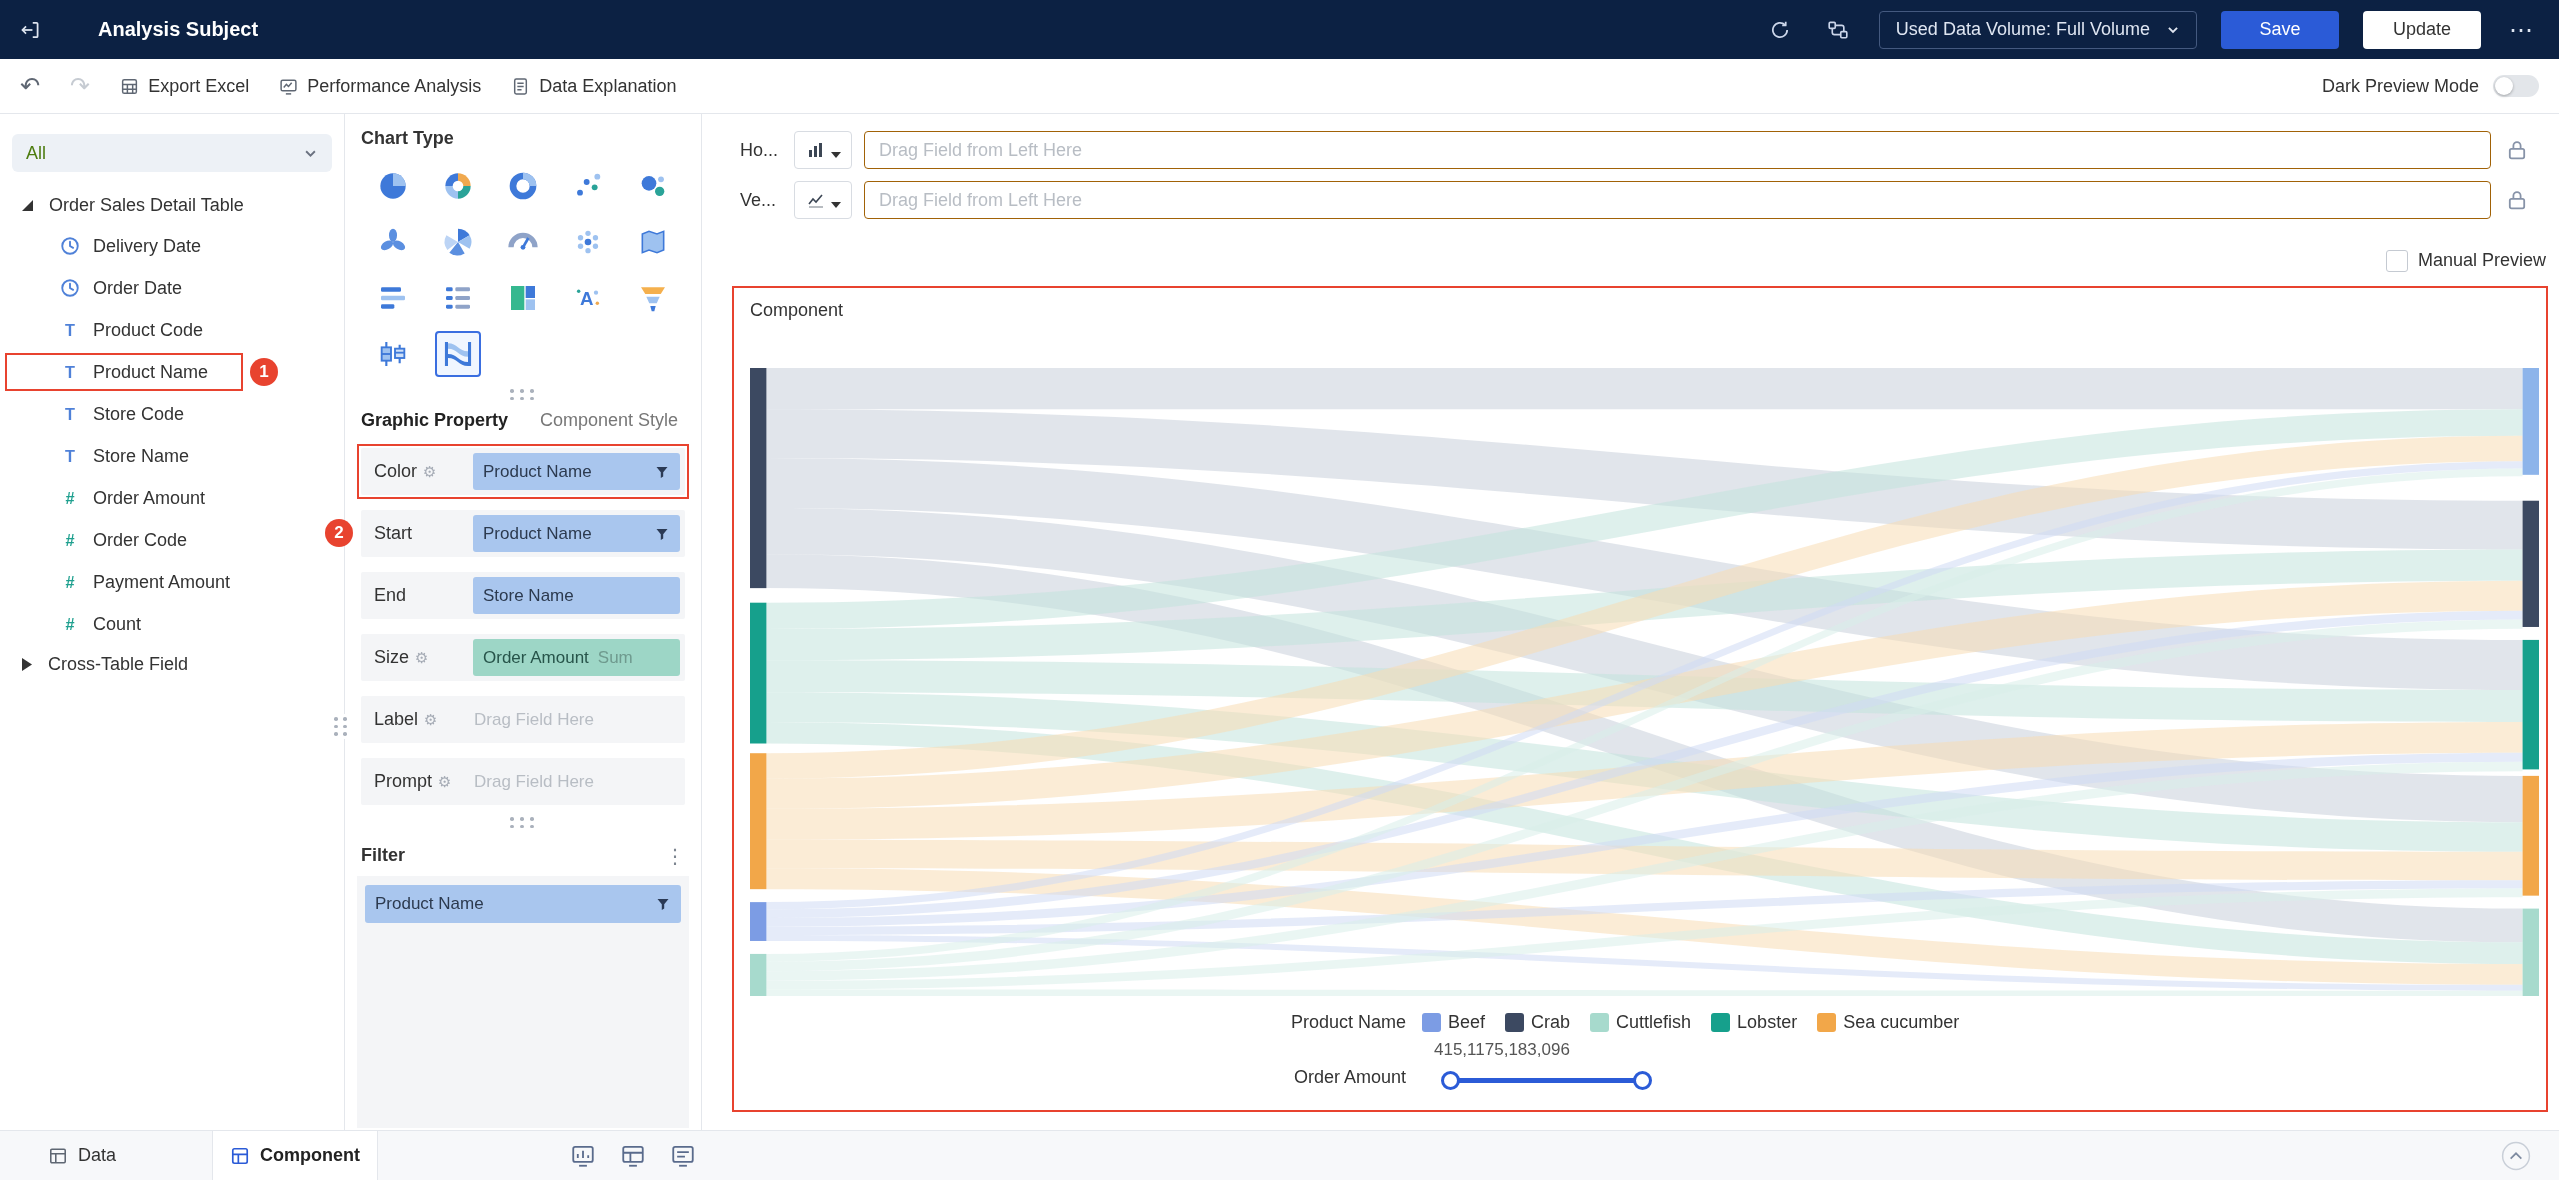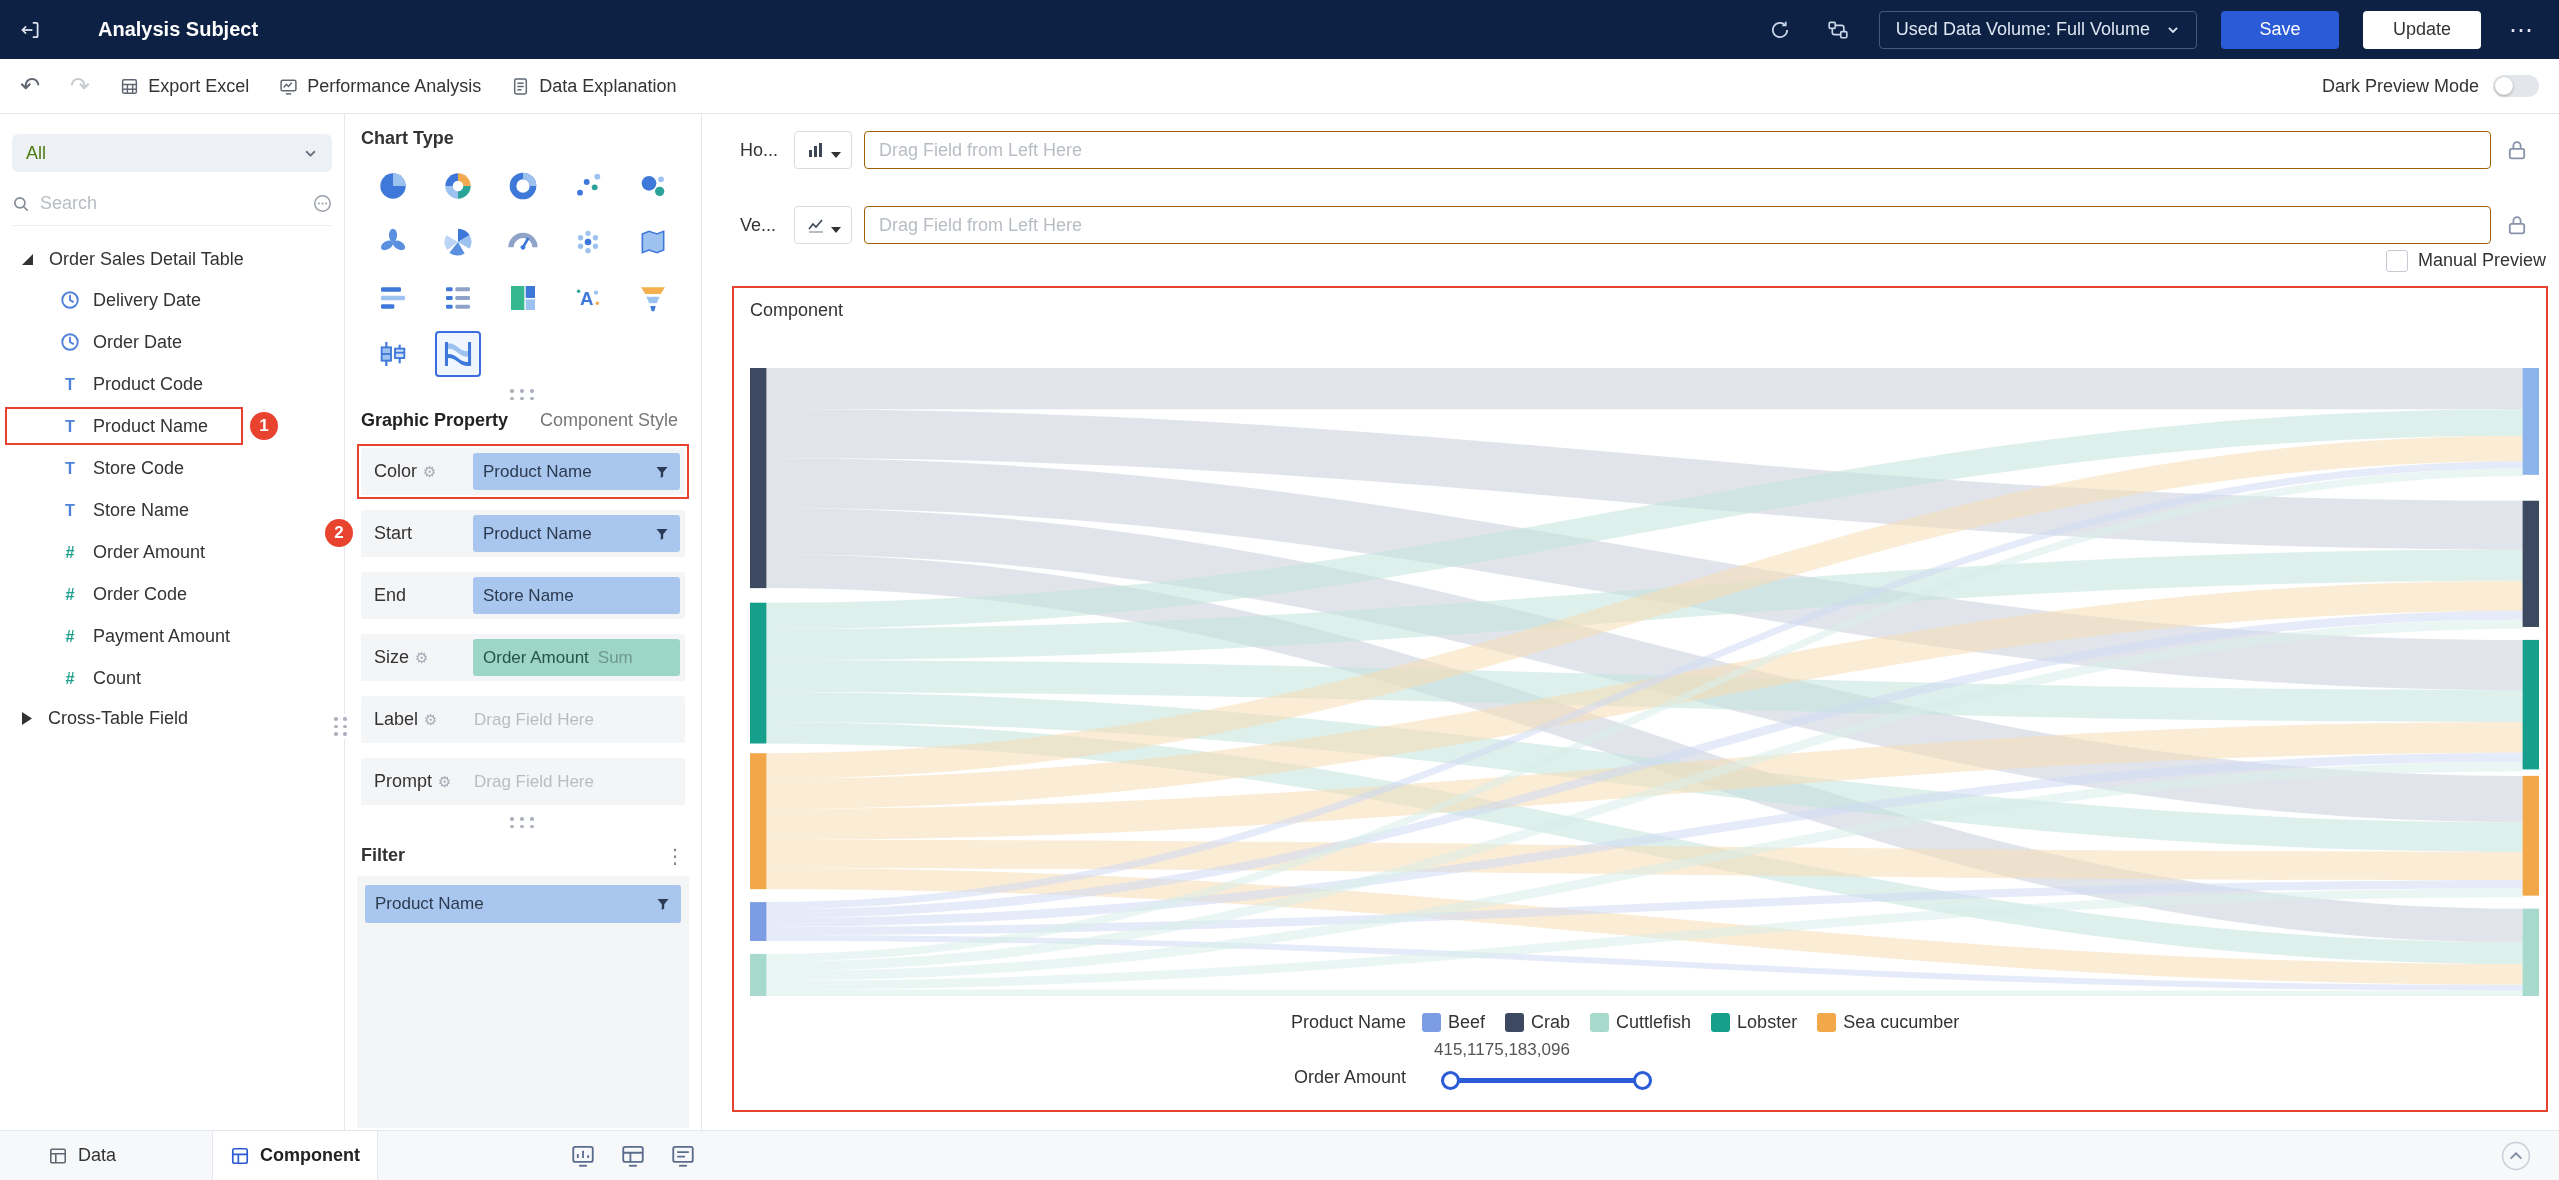--- a/index.html
+++ b/index.html
@@ -75,21 +75,21 @@
   .prop-ph{position:absolute;left:113px;font-size:17px;color:#b8bdc4}
   .badge.b2{left:-36px;top:9px}
   .filter-head{margin-top:17px;display:flex;justify-content:space-between;align-items:center;font-size:18px;font-weight:bold;color:#333}
   .vdots{color:#7d8590;font-size:20px;font-weight:normal;cursor:pointer;line-height:1}
   .filter-area{margin:10px -4px 0;background:#f4f5f7;height:252px;padding:9px 8px}
   .filter-pill{height:38px;background:#a9c6ee;border-radius:3px;display:flex;align-items:center;gap:9px;padding:0 10px;font-size:17px;color:#2c3a4f;cursor:pointer}
 
   
   .canvas{flex:1;position:relative;background:#fff}
   .shelf-row{position:absolute;left:38px;display:flex;align-items:center}
-  .shelf-row.r1{top:17px}.shelf-row.r2{top:92px}
+  .shelf-row.r1{top:17px}.shelf-row.r2{top:67px}
   .shelf-label{width:48px;font-size:18px;color:#333}
   .shelf-iconbox{width:58px;height:38px;border:1px solid #d8dce2;border-radius:4px;display:flex;align-items:center;justify-content:center;gap:5px;margin-left:6px;cursor:pointer;background:#fff}
   .caret{width:0;height:0;border-left:5px solid transparent;border-right:5px solid transparent;border-top:6px solid #333;margin-top:10px}
   .shelf-input{margin-left:12px;width:1627px;height:38px;border:1px solid #a16207;border-radius:4px;padding:0 14px;font-size:18px;color:#333;background:#fff;outline:none;font-family:inherit}
   .shelf-input::placeholder{color:#b8bdc4}
   .shelf-lock{margin-left:14px;display:flex;cursor:pointer}
   .manual-preview{position:absolute;top:136px;right:13px;display:flex;align-items:flex-start;gap:10px;font-size:18px;color:#333}
   .checkbox{width:22px;height:22px;border:1px solid #c5cad2;border-radius:3px;background:#fff;cursor:pointer}
 
   .component{position:absolute;left:30px;top:172px;width:1816px;height:826px;border:2px solid #e8432f;background:#fff}
@@ -199,37 +199,20 @@
   </div>
 
   <div class="main">
 
     <aside class="sidebar">
       <div class="all-select">
         <span>All</span>
         <span style="display:flex">
           <svg width="15" height="15" viewBox="0 0 12 12" fill="none" stroke="#6b7280" stroke-width="1.5">
               <path d="M2.5 4.2L6 7.7l3.5-3.5"></path>
-            </svg>
-        </span>
-      </div>
-      <div class="search-row">
-        <span style="display:flex">
-          <svg width="18" height="18" viewBox="0 0 16 16" fill="none" stroke="#878d95" stroke-width="1.5">
-              <circle cx="7" cy="7" r="4.5"></circle>
-              <path d="M10.5 10.5L14 14"></path>
-            </svg>
-        </span>
-        <input class="search-input" placeholder="Search" style="">
-        <span style="display:flex">
-          <svg width="19" height="19" viewBox="0 0 16 16">
-              <circle cx="8" cy="8" r="6.5" fill="none" stroke="#9aa1a9" stroke-width="1.3"></circle>
-              <circle cx="5" cy="8" r="0.9" fill="#9aa1a9"></circle>
-              <circle cx="8" cy="8" r="0.9" fill="#9aa1a9"></circle>
-              <circle cx="11" cy="8" r="0.9" fill="#9aa1a9"></circle>
             </svg>
         </span>
       </div>
       <div class="tree">
         <div class="tree-table">
           <span class="tri-exp"></span>
           <span>Order Sales Detail Table</span>
         </div>
         <div>
             <div class="field-row">

